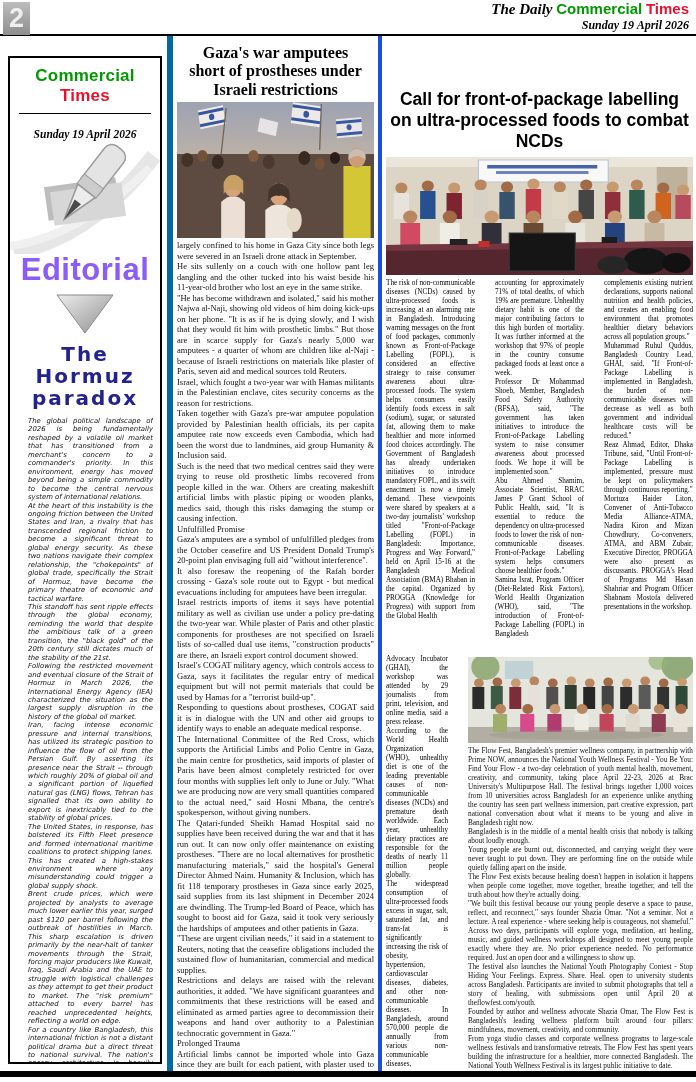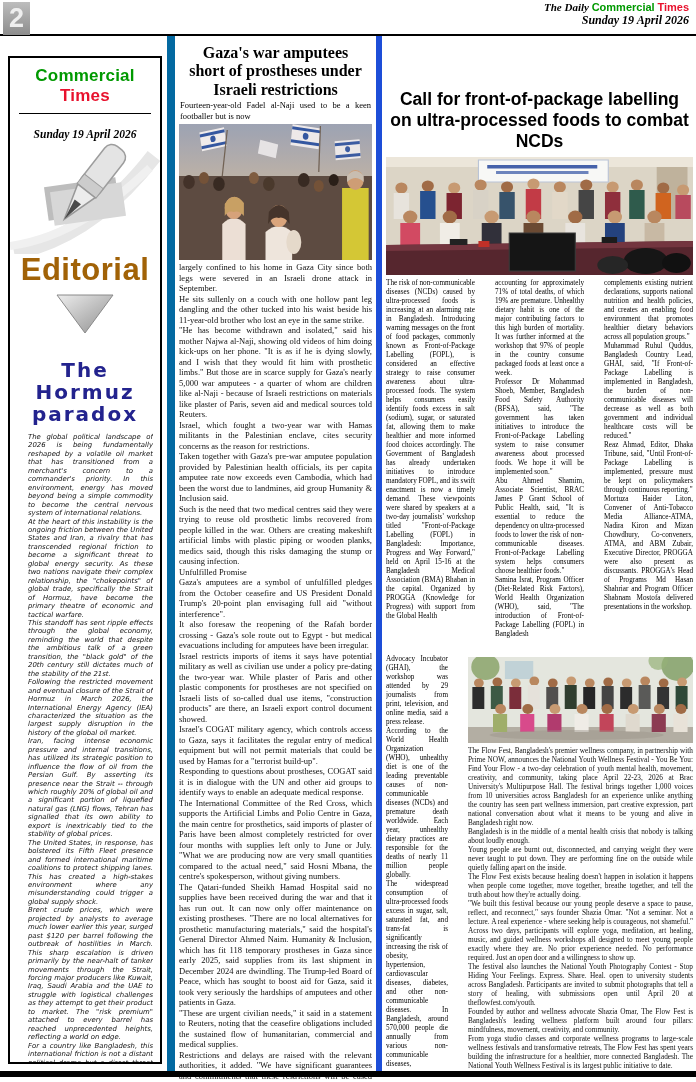--- a/index.html
+++ b/index.html
@@ -6,41 +6,41 @@
   html,body { background:#e9e9e9; }
   body { font-family:"Liberation Serif", serif; }
   .page { position:relative; width:696px; height:1082px; background:#fff; margin:0 auto; overflow:hidden; }
 
   
   .header { height:36px; position:relative; border-bottom:2px solid #000; }
   .pagenum { position:absolute; left:3px; top:2px; width:27px; height:33px;
              background:linear-gradient(180deg,#bdbdbd,#8d8d8d); color:#efefef;
              font:bold 27px/33px "Liberation Sans", sans-serif; text-align:center; }
   .masthead { position:absolute; right:7px; top:1px; text-align:right; line-height:1.1; }
-  .m1 { font-size:11px; white-space:nowrap; }
+  .m1 { font-size:15px; white-space:nowrap; }
   .thedaily { font-family:"Liberation Serif",serif; font-style:italic; font-weight:bold; color:#000; }
   .mword { font-family:"Liberation Sans",sans-serif; font-weight:bold; }
   .mdate { font:italic bold 12px "Liberation Serif",serif; }
 
   
   .main { display:flex; height:1040px; }
-  .col-left  { width:178px; border-right:8px solid #0369a1; padding:20px 5px 17px 8px; }
-  .col-mid   { width:234px; border-right:6px solid #1d4ed8; padding:6px 4px 0 4px; }
+  .col-left  { width:178px; border-right:6px solid #0369a1; padding:20px 5px 17px 8px; }
+  .col-mid   { width:234px; border-right:4px solid #1d4ed8; padding:6px 4px 0 4px; }
   .col-right { flex:1; padding:6px 3px 0 4px;margin-top:44px; }
   .bottom-bar { position:absolute; left:0; top:1071px; width:696px; height:6px; background:#000; }
 
   
   .editorial-box { border:2px solid #000; height:1008px; overflow:hidden; text-align:center; background:#fff; }
   .ct-logo { padding-top:8px; font:bold 17px "Liberation Sans",sans-serif; letter-spacing:0.2px; }
   .ct-rule { border-bottom:1.5px solid #000; margin:7px 9px 0 9px; }
   .ed-date { margin-top:14px; font:italic bold 11.5px "Liberation Serif",serif; }
   .pen-wrap { margin-top:2px; }
   .editorial-label { font:bold 31px "Liberation Sans",sans-serif; letter-spacing:0.5px; margin-top:-6px; }
   .arrow-wrap { margin-top:5px; }
-  .hormuz { font:bold 20px/1.1 "DejaVu Sans",sans-serif; letter-spacing:2px; margin-top:20px; }
+  .hormuz { font:bold 20px/1.1 "DejaVu Sans",sans-serif; letter-spacing:2px; margin-top:4px; }
   .ed-body { margin:8px 7px 0 18px; height:688px; overflow:hidden;
              text-align:justify; white-space:pre-line;
              font:italic 6.9px/8.45px "DejaVu Sans",sans-serif; color:#101010; }
 
   
   .serif-headline { font:bold 16px/1.15 "Liberation Serif",serif; text-align:center; padding:2px 6px 1px; }
   .sans-headline  { font:bold 17.5px/1.2 "Liberation Sans",sans-serif; text-align:center; padding:3px 2px 2px; }
   .photo { display:block; width:100%; }
   .bodytext { text-align:justify; white-space:pre-line; overflow:hidden;
               font:8.5px/10.5px "Liberation Serif",serif; color:#111; }
@@ -99,21 +99,21 @@
             <rect x="42" y="45" width="72" height="34" fill="#d7d7d7" transform="rotate(-8 78 62)"></rect>
             <g transform="rotate(38 74 52)">
               <rect x="62" y="-6" width="24" height="56" rx="9" fill="#e4e4e4" stroke="#9d9d9d" stroke-width="1.5"></rect>
               <rect x="62" y="36" width="24" height="12" fill="#cccccc" stroke="#9d9d9d" stroke-width="1"></rect>
               <polygon points="63,48 85,48 74,84" fill="#ececec" stroke="#989898" stroke-width="1.5"></polygon>
               <polygon points="70,62 78,62 74,84" fill="#4a4a4a"></polygon>
             </g>
           </svg>
         </div>
 
-        <div class="editorial-label" style="color: #a16207;">Editorial</div>
+        <div class="editorial-label" style="color: #8b5cf6;">Editorial</div>
 
         <div class="arrow-wrap">
           <svg width="64" height="42" viewBox="0 0 64 42">
             <defs>
               <linearGradient id="ag" x1="0" y1="0" x2="1" y2="1">
                 <stop offset="0" stop-color="#ededed"></stop>
                   <stop offset="1" stop-color="#8f8f8f"></stop>
               </linearGradient>
             </defs>
             <polygon points="4,2 60,2 32,40" fill="url(#ag)" stroke="#8a8a8a"></polygon>
@@ -133,21 +133,20 @@
 In early 2026, Bangladesh found itself grappling with a massive surge in import prices. High fuel and LNG costs have raised the energy sector's subsidy burden to unsustainable levels, tempting the government to seek substantial loans, upward of $2 billion -- from international agencies to maintain fiscal stability.
 The government is currently forced into a difficult position. While fuel oil prices were kept unchanged for the month of April 2026 to provide some relief to the public, the underlying pressure is immense.
 Inflation, which saw a slight ease to 8.71% in March, remains a major concern as experts warn that the full impact of the recent maritime blockade has not yet been reflected in domestic data.
 The "oil crisis" in Dhaka is felt in every sector: the scarcity of diesel and octane threatens the irrigation systems that form the backbone of the agricultural sector. If the crisis persists, the rising cost of transportation and power generation could undo years of economic progress and poverty reduction.
 The weaponization of oil has also led to a more fragmented global market. While the US uses its production capacity and strategic reserves to influence prices, other nations have found alternative ways to move oil.</div>
       </div>
     </div>
 
     <div class="col-mid">
       <div class="serif-headline">Gaza's war amputees short of prostheses under Israeli restrictions</div>
-      <div class="gaza-lead">Fourteen-year-old Fadel al-Naji used to be a keen footballer but is now</div>
 
       <div class="gaza-photo-wrap">
         <svg class="photo" height="136" viewBox="0 0 232 136" preserveAspectRatio="none">
           <defs>
             <linearGradient id="sky" x1="0" y1="0" x2="0" y2="1">
               <stop offset="0" stop-color="#9aa8bd"></stop>
                 <stop offset="0.6" stop-color="#cdbfa8"></stop>
                 <stop offset="1" stop-color="#b2907a"></stop>
             </linearGradient>
           </defs>

